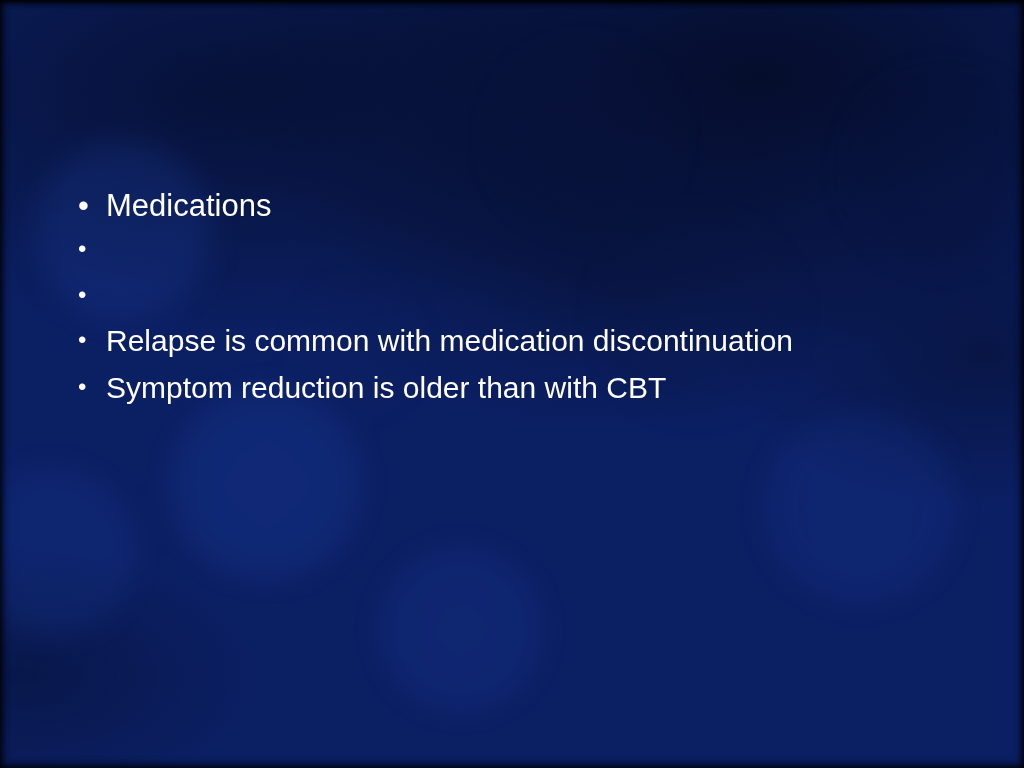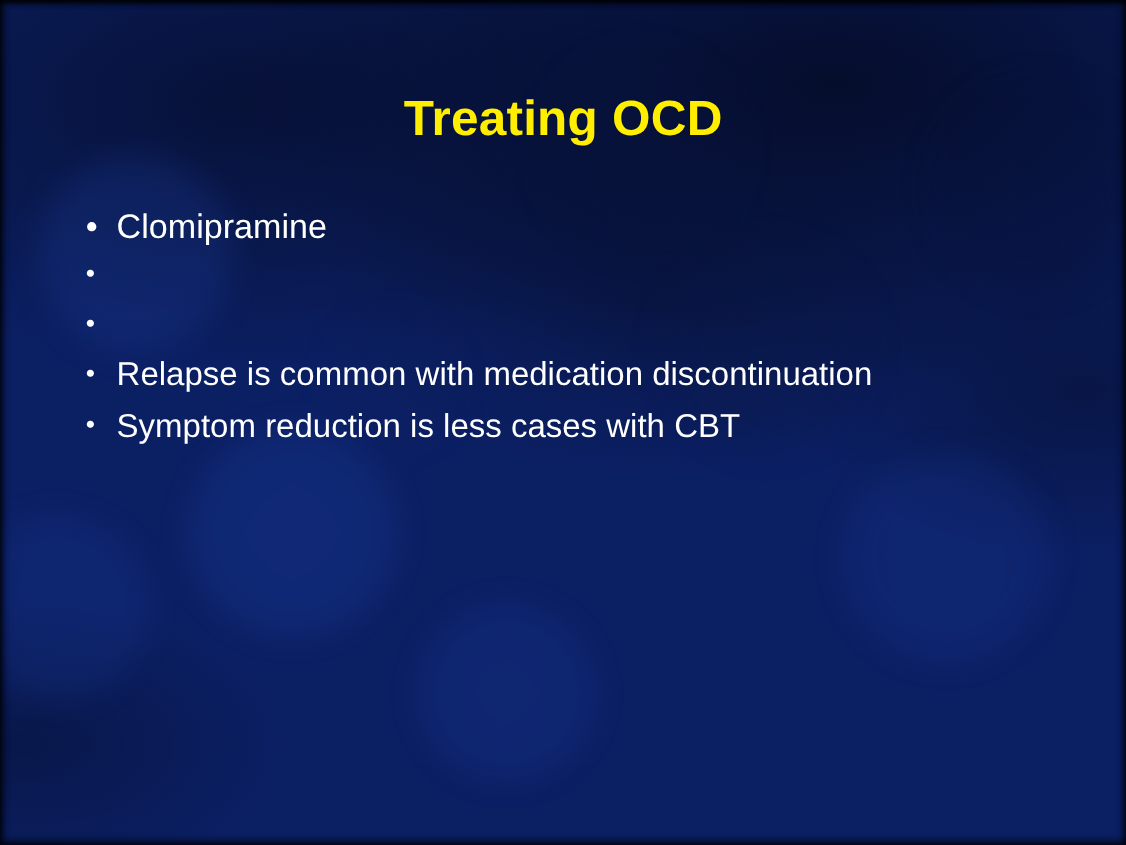--- a/index.html
+++ b/index.html
@@ -158,49 +158,48 @@
 
 <div class="slide">
 
   <div class="bg-base"></div>
   <div class="bg-dark-top"></div>
   <div class="bg-mottle"></div>
   <div class="bg-edge"></div>
 
   <div class="content">
 
-    <div class="slide-title"><span>Treating OCD</span></div>
 
     <div class="body-block">
       <ul class="level1">
         <li class="lvl1">
 
           <div class="bullet-row">
             <span class="marker dot">•</span>
-            <span class="btext">Clomipramine</span>
+            <span class="btext">Medications</span>
           </div>
 
           <ul class="level2 lvl2">
 
             <li class="bullet-row">
               <span class="marker dot">•</span>
             </li>
 
             <li class="bullet-row">
               <span class="marker dot">•</span>
             </li>
 
             <li class="bullet-row">
               <span class="marker dot">•</span>
               <span class="btext">Relapse is common with medication discontinuation</span>
             </li>
 
             <li class="bullet-row">
               <span class="marker dot">•</span>
-              <span class="btext">Symptom reduction is less cases with CBT</span>
+              <span class="btext">Symptom reduction is older than with CBT</span>
             </li>
 
           </ul>
         </li>
       </ul>
     </div>
 
   </div>
 </div>
 

